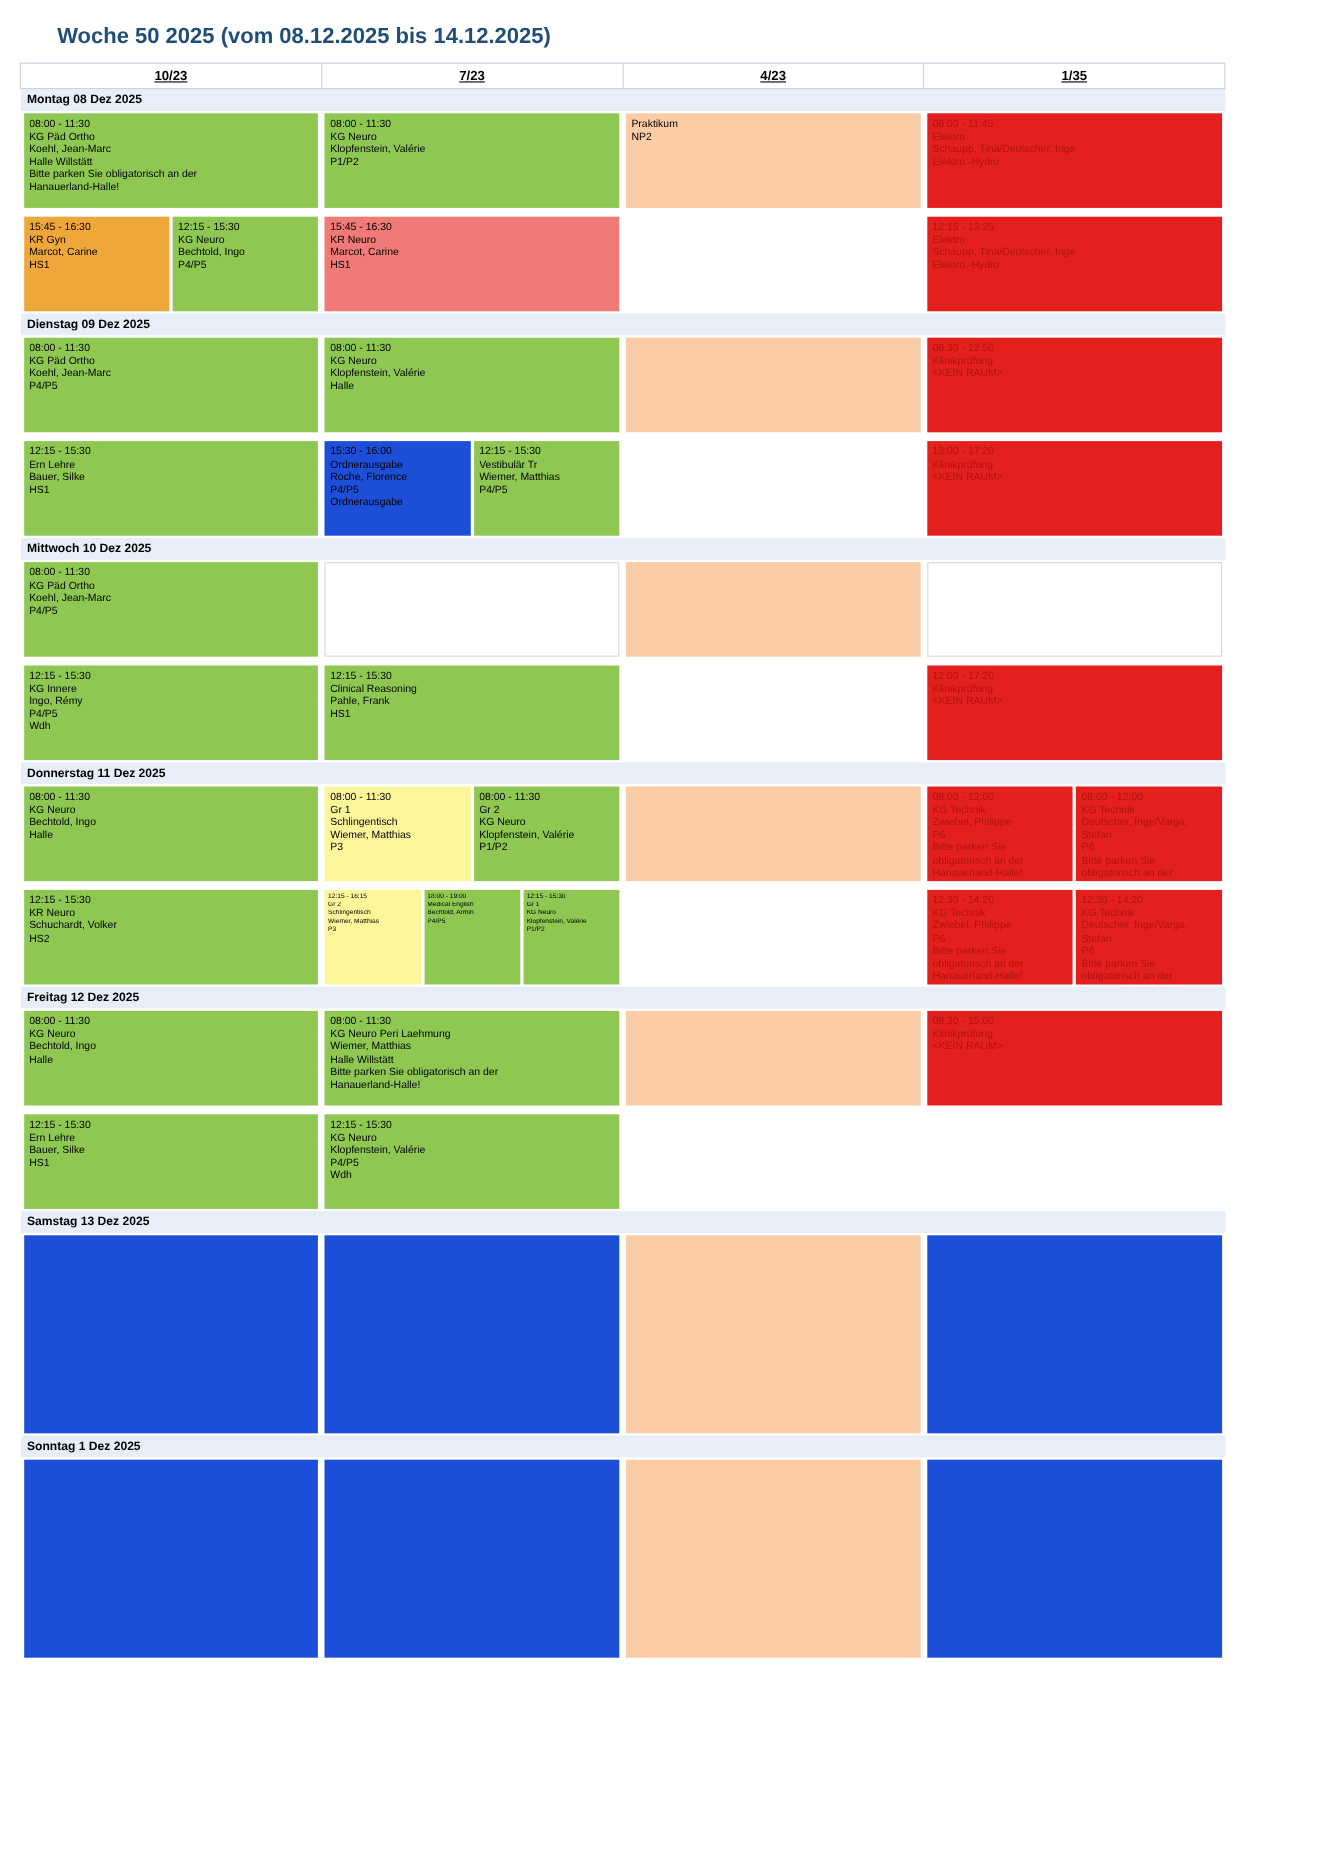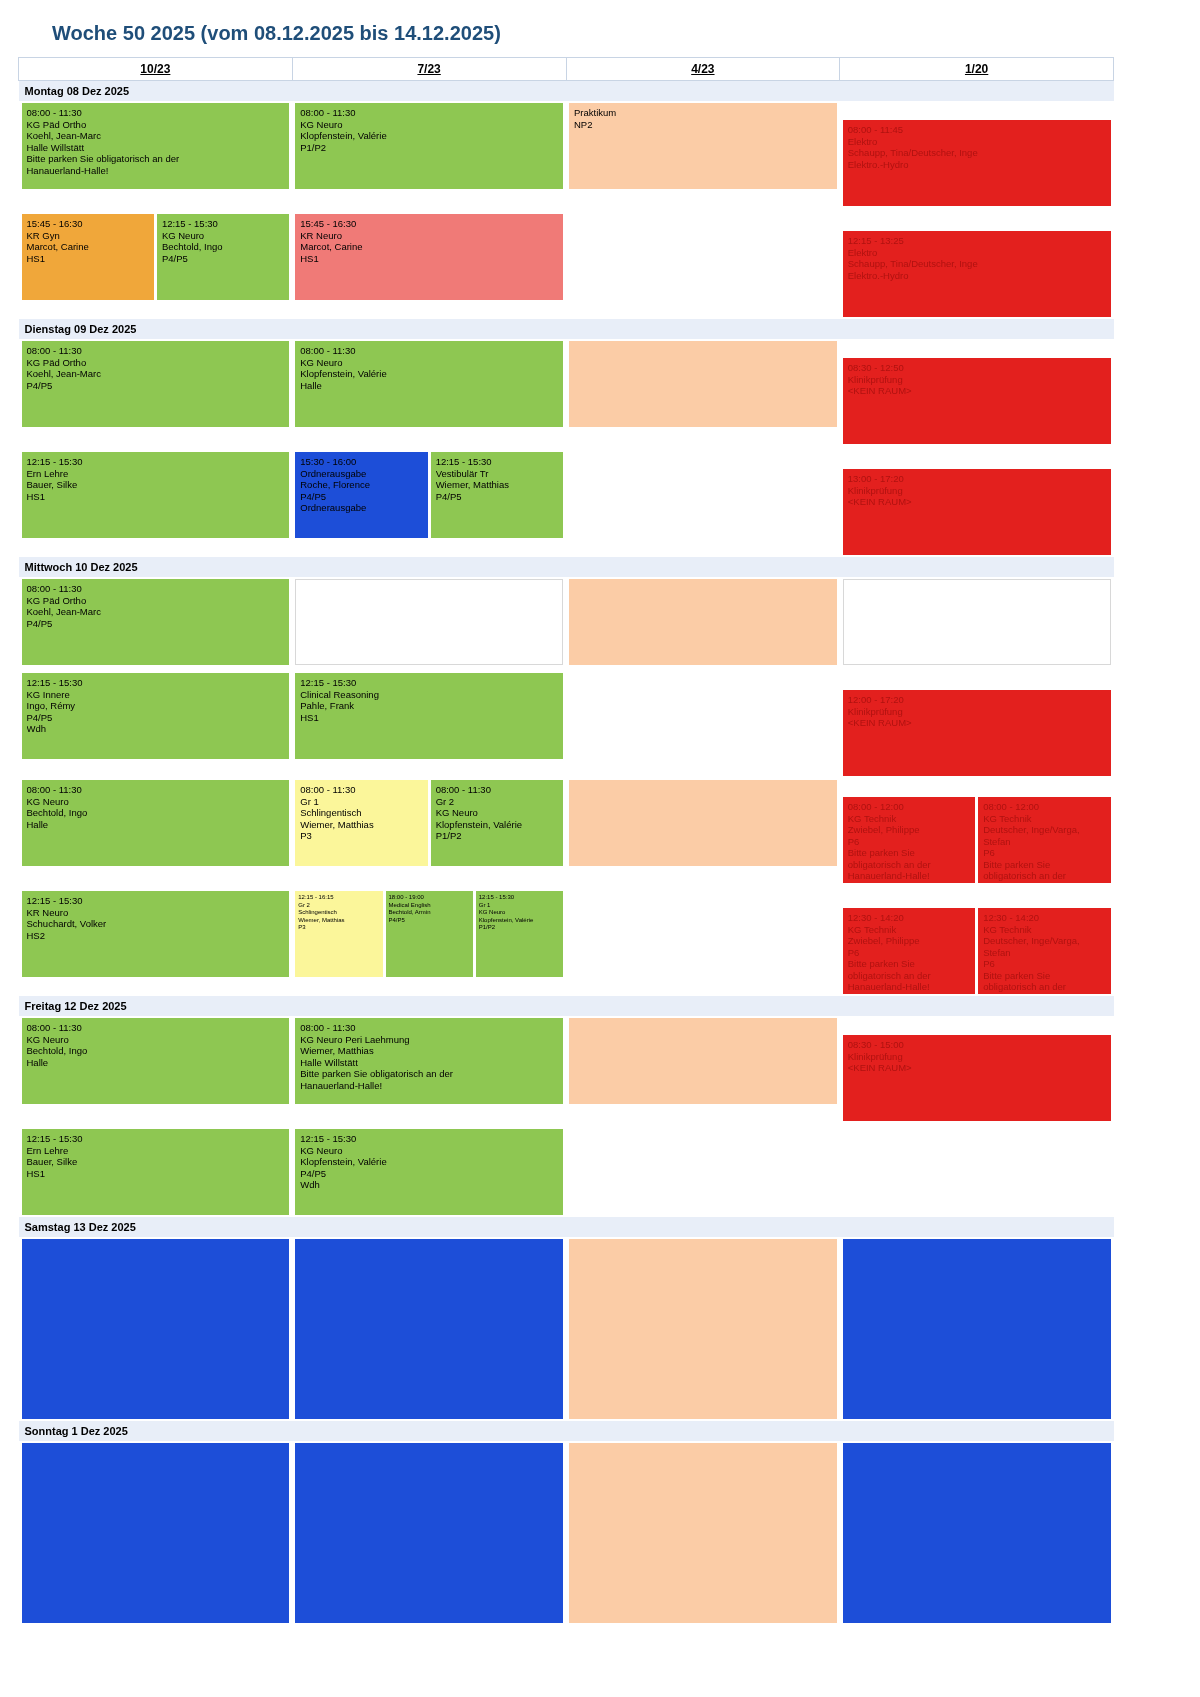--- a/index.html
+++ b/index.html
@@ -45,21 +45,21 @@
   .ev {
     font-size: 9.5px;
     line-height: 11.5px;
     padding: 4px 5px;
     overflow: hidden;
     height: 100%;
   }
   .ev .ln { white-space: nowrap; overflow: hidden; text-overflow: clip; }
   .ev.small { font-size: 6px; line-height: 7.5px; padding: 3px 3px; }
   .green { background: #8ec752; }
-  .red { background: #e3201e; color: #b01210; margin-top: 17px; }
+  .red { background: #e3201e; color: #b01210; }
   .peach { background: #fbcca6; }
   .orange { background: #f0a73a; }
   .salmon { background: #f07a77; }
   .yellow { background: #fbf69a; }
   .grey { background: #1d4ed8; }
   .white { background: #ffffff; border: 1px solid #d8d8d8; }
   .split { display: flex; gap: 3px; }
   .split > div { flex: 1 1 0; min-width: 0; }
   .footer {
     font-size: 10.5px;
@@ -83,21 +83,21 @@
       <col class="c2">
         <col class="c3">
         <col class="c4">
         <col class="c5">
     </colgroup>
     <thead>
       <tr class="hdr-row">
         <th>10/23</th>
         <th>7/23</th>
         <th>4/23</th>
-        <th>1/20</th>
+        <th>1/35</th>
       </tr>
     </thead>
     <tbody id="cal-body">
         <tr class="daybar">
           <td colspan="4">Montag 08 Dez 2025</td>
         </tr>
         <tr class="slot-row">
           <td>
             <div class="cellwrap">
               <div class="ev green h-wk">
@@ -352,20 +352,23 @@
           </td>
           <td>
             <div class="cellwrap">
               <div class="ev red h-wk">
                 <div class="ln">12:00 - 17:20</div>
                 <div class="ln">Klinikprüfung</div>
                 <div class="ln">&lt;KEIN RAUM&gt;</div>
               </div>
             </div>
           </td>
+        </tr>
+        <tr class="daybar">
+          <td colspan="4">Donnerstag 11 Dez 2025</td>
         </tr>
         <tr class="slot-row">
           <td>
             <div class="cellwrap">
               <div class="ev green h-wk">
                 <div class="ln">08:00 - 11:30</div>
                 <div class="ln">KG Neuro</div>
                 <div class="ln">Bechtold, Ingo</div>
                 <div class="ln">Halle</div>
               </div>

